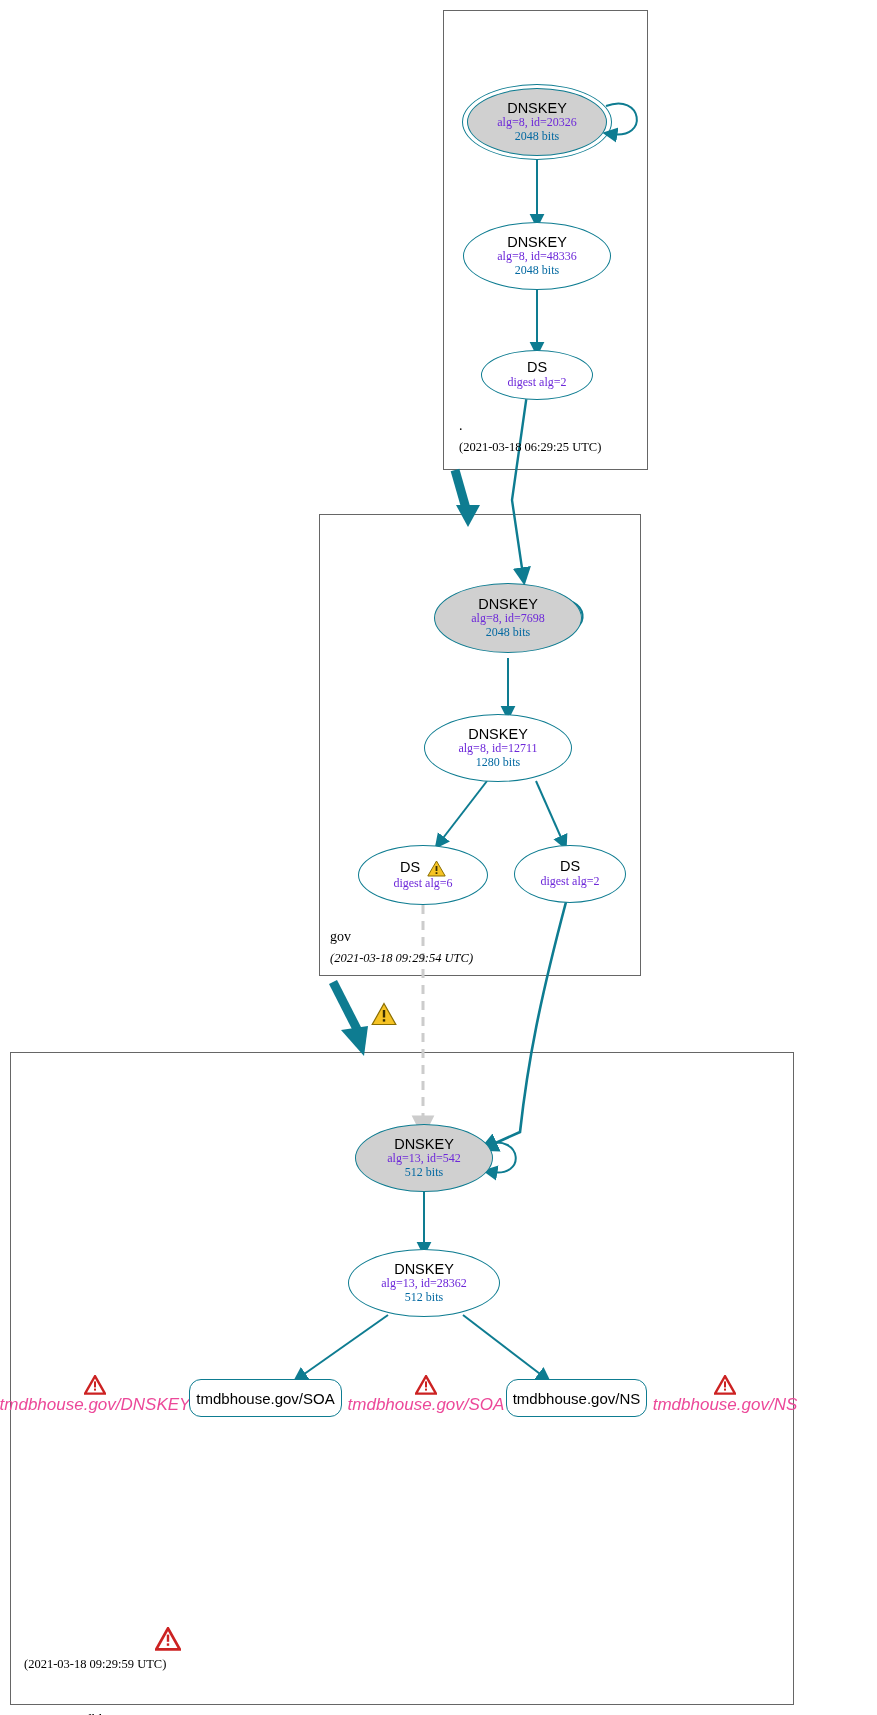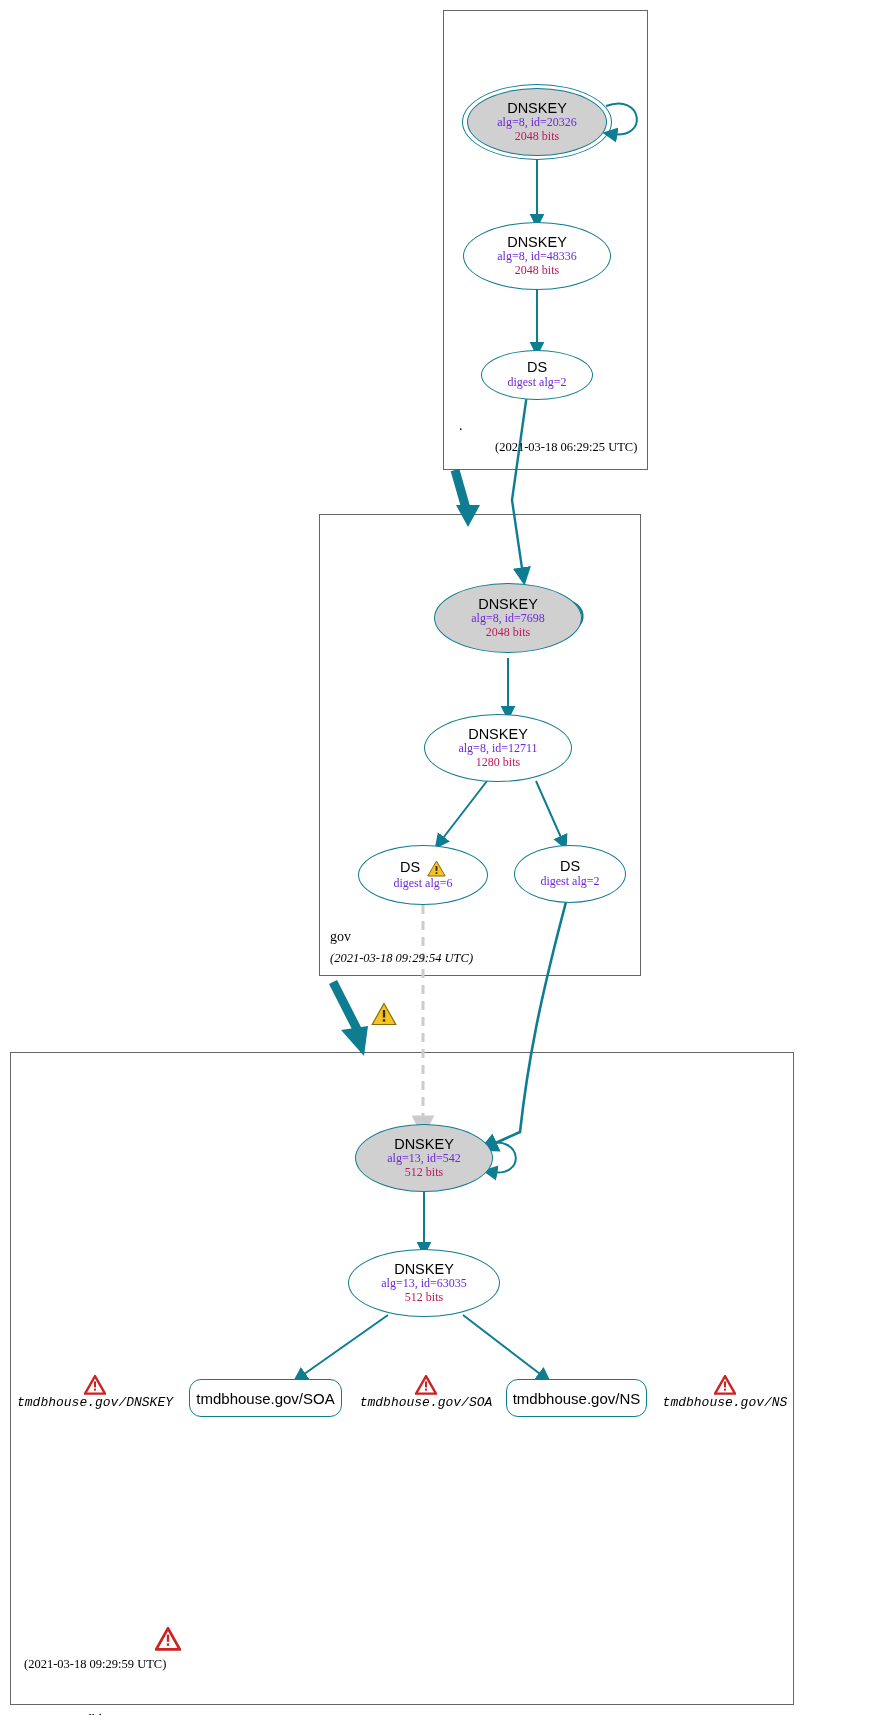--- a/index.html
+++ b/index.html
@@ -11,33 +11,33 @@
   .zone-label{position:absolute;font-family:"Liberation Serif", serif;font-size:14px;color:#000;white-space:nowrap;}
   .zone-time{position:absolute;font-family:"Liberation Serif", serif;font-size:12.5px;color:#000;white-space:nowrap;}
 
   
   .node{position:absolute;box-sizing:border-box;border:1.6px solid #0e7c91;border-radius:50%;
         display:flex;flex-direction:column;align-items:center;justify-content:center;
         background:#ffffff;text-align:center;}
   .node.sep{background:#d0d0d0;}
   .node .t1{font-family:"Liberation Sans", sans-serif;font-size:14.5px;color:#000;line-height:1.05;}
   .node .t2{font-family:"Liberation Serif", serif;font-size:12px;color:#6d28d9;line-height:1.15;}
-  .node .t3{font-family:"Liberation Serif", serif;font-size:12px;color:#be185d;line-height:1.15;}
+  .node .t3{font-family:"Liberation Serif", serif;font-size:12px;color:#0369a1;line-height:1.15;}
 
   
   .ring{position:absolute;box-sizing:border-box;border:1.6px solid #0e7c91;border-radius:50%;background:transparent;}
 
   
   .rrset{position:absolute;box-sizing:border-box;border:1.6px solid #0e7c91;border-radius:12px;
          background:#fff;display:flex;align-items:center;justify-content:center;}
   .rrset span{font-family:"Liberation Sans", sans-serif;font-size:15px;color:#000;white-space:nowrap;}
 
   
   .ghost{position:absolute;display:flex;flex-direction:column;align-items:center;}
-  .ghost .gtxt{font-family:Liberation Mono, monospace;font-style:italic;font-size:13px;color:#000000;white-space:nowrap;}
+  .ghost .gtxt{font-family:Liberation Sans, sans-serif;font-style:italic;font-size:17px;color:#ec4899;white-space:nowrap;}
 
   svg.overlay{position:absolute;left:0;top:0;width:877px;height:1715px;overflow:visible;pointer-events:none;}
 
   .warn-ico{position:absolute;}
   .err-ico{position:absolute;}
 </style>
 </head>
 <body>
 
 <div id="stage">
@@ -108,21 +108,21 @@
     <div class="t2">alg=8, id=48336</div>
     <div class="t3">2048 bits</div>
   </div>
 
   <div class="node" style="left:481px;top:350px;width:112px;height:50px;">
     <div class="t1">DS</div>
     <div class="t2">digest alg=2</div>
   </div>
 
   <div class="zone-label" style="left:459px;top:418px;">.</div>
-  <div class="zone-time" style="left:459px;top:440px;margin-left:36px;">(2021-03-18 06:29:25 UTC)</div>
+  <div class="zone-time" style="left:459px;top:440px;">(2021-03-18 06:29:25 UTC)</div>
 
   <div class="node sep" style="left:434px;top:583px;width:148px;height:70px;">
     <div class="t1">DNSKEY</div>
     <div class="t2">alg=8, id=7698</div>
     <div class="t3">2048 bits</div>
   </div>
 
   <div class="node" style="left:424px;top:714px;width:148px;height:68px;">
     <div class="t1">DNSKEY</div>
     <div class="t2">alg=8, id=12711</div>
@@ -156,21 +156,21 @@
   </svg>
 
   <div class="node sep" style="left:355px;top:1124px;width:138px;height:68px;">
     <div class="t1">DNSKEY</div>
     <div class="t2">alg=13, id=542</div>
     <div class="t3">512 bits</div>
   </div>
 
   <div class="node" style="left:348px;top:1249px;width:152px;height:68px;">
     <div class="t1">DNSKEY</div>
-    <div class="t2">alg=13, id=63035</div>
+    <div class="t2">alg=13, id=28362</div>
     <div class="t3">512 bits</div>
   </div>
 
   <div class="ghost" style="left:22px;top:1375px;width:146px;">
     <svg width="22" height="20" viewBox="0 0 22 20">
       <path d="M11,1.2 L21,18.6 L1,18.6 z" fill="#ffffff" stroke="#cc2222" stroke-width="2.4"></path>
       <rect x="10" y="6.4" width="2" height="6" fill="#cc2222"></rect>
       <rect x="10" y="13.6" width="2" height="2" fill="#cc2222"></rect>
     </svg>
     <div class="gtxt">tmdbhouse.gov/DNSKEY</div>

